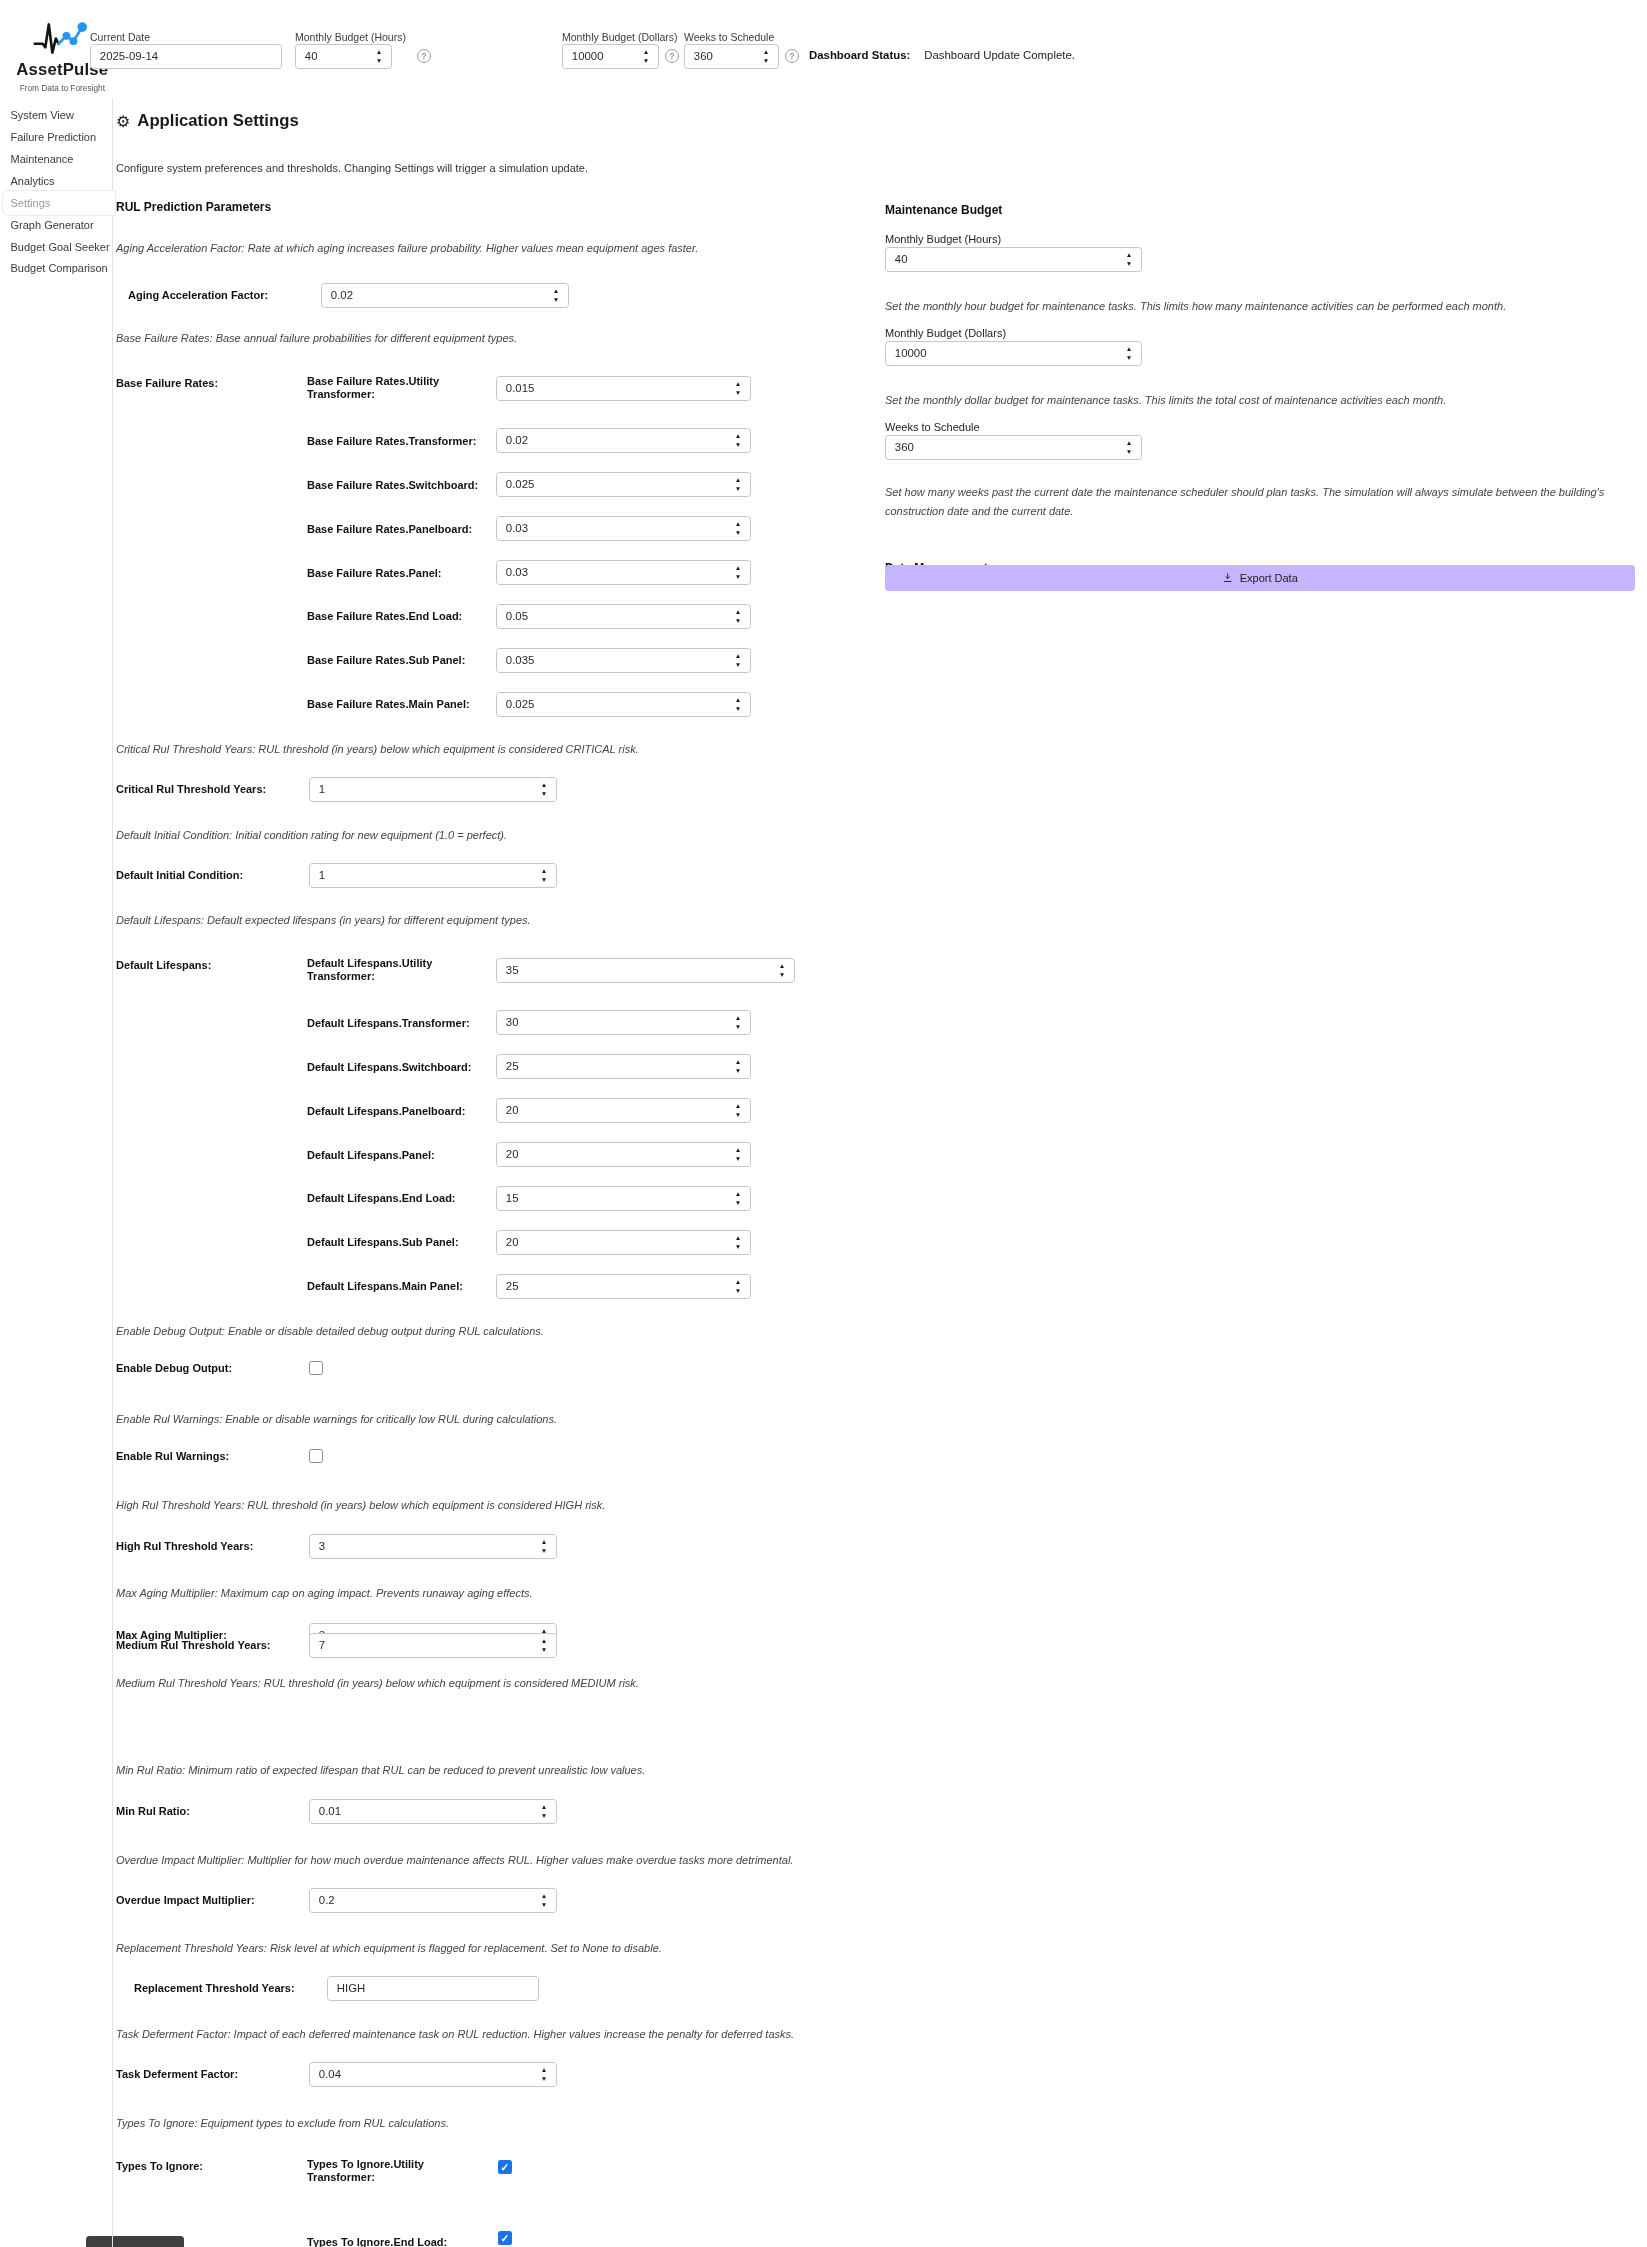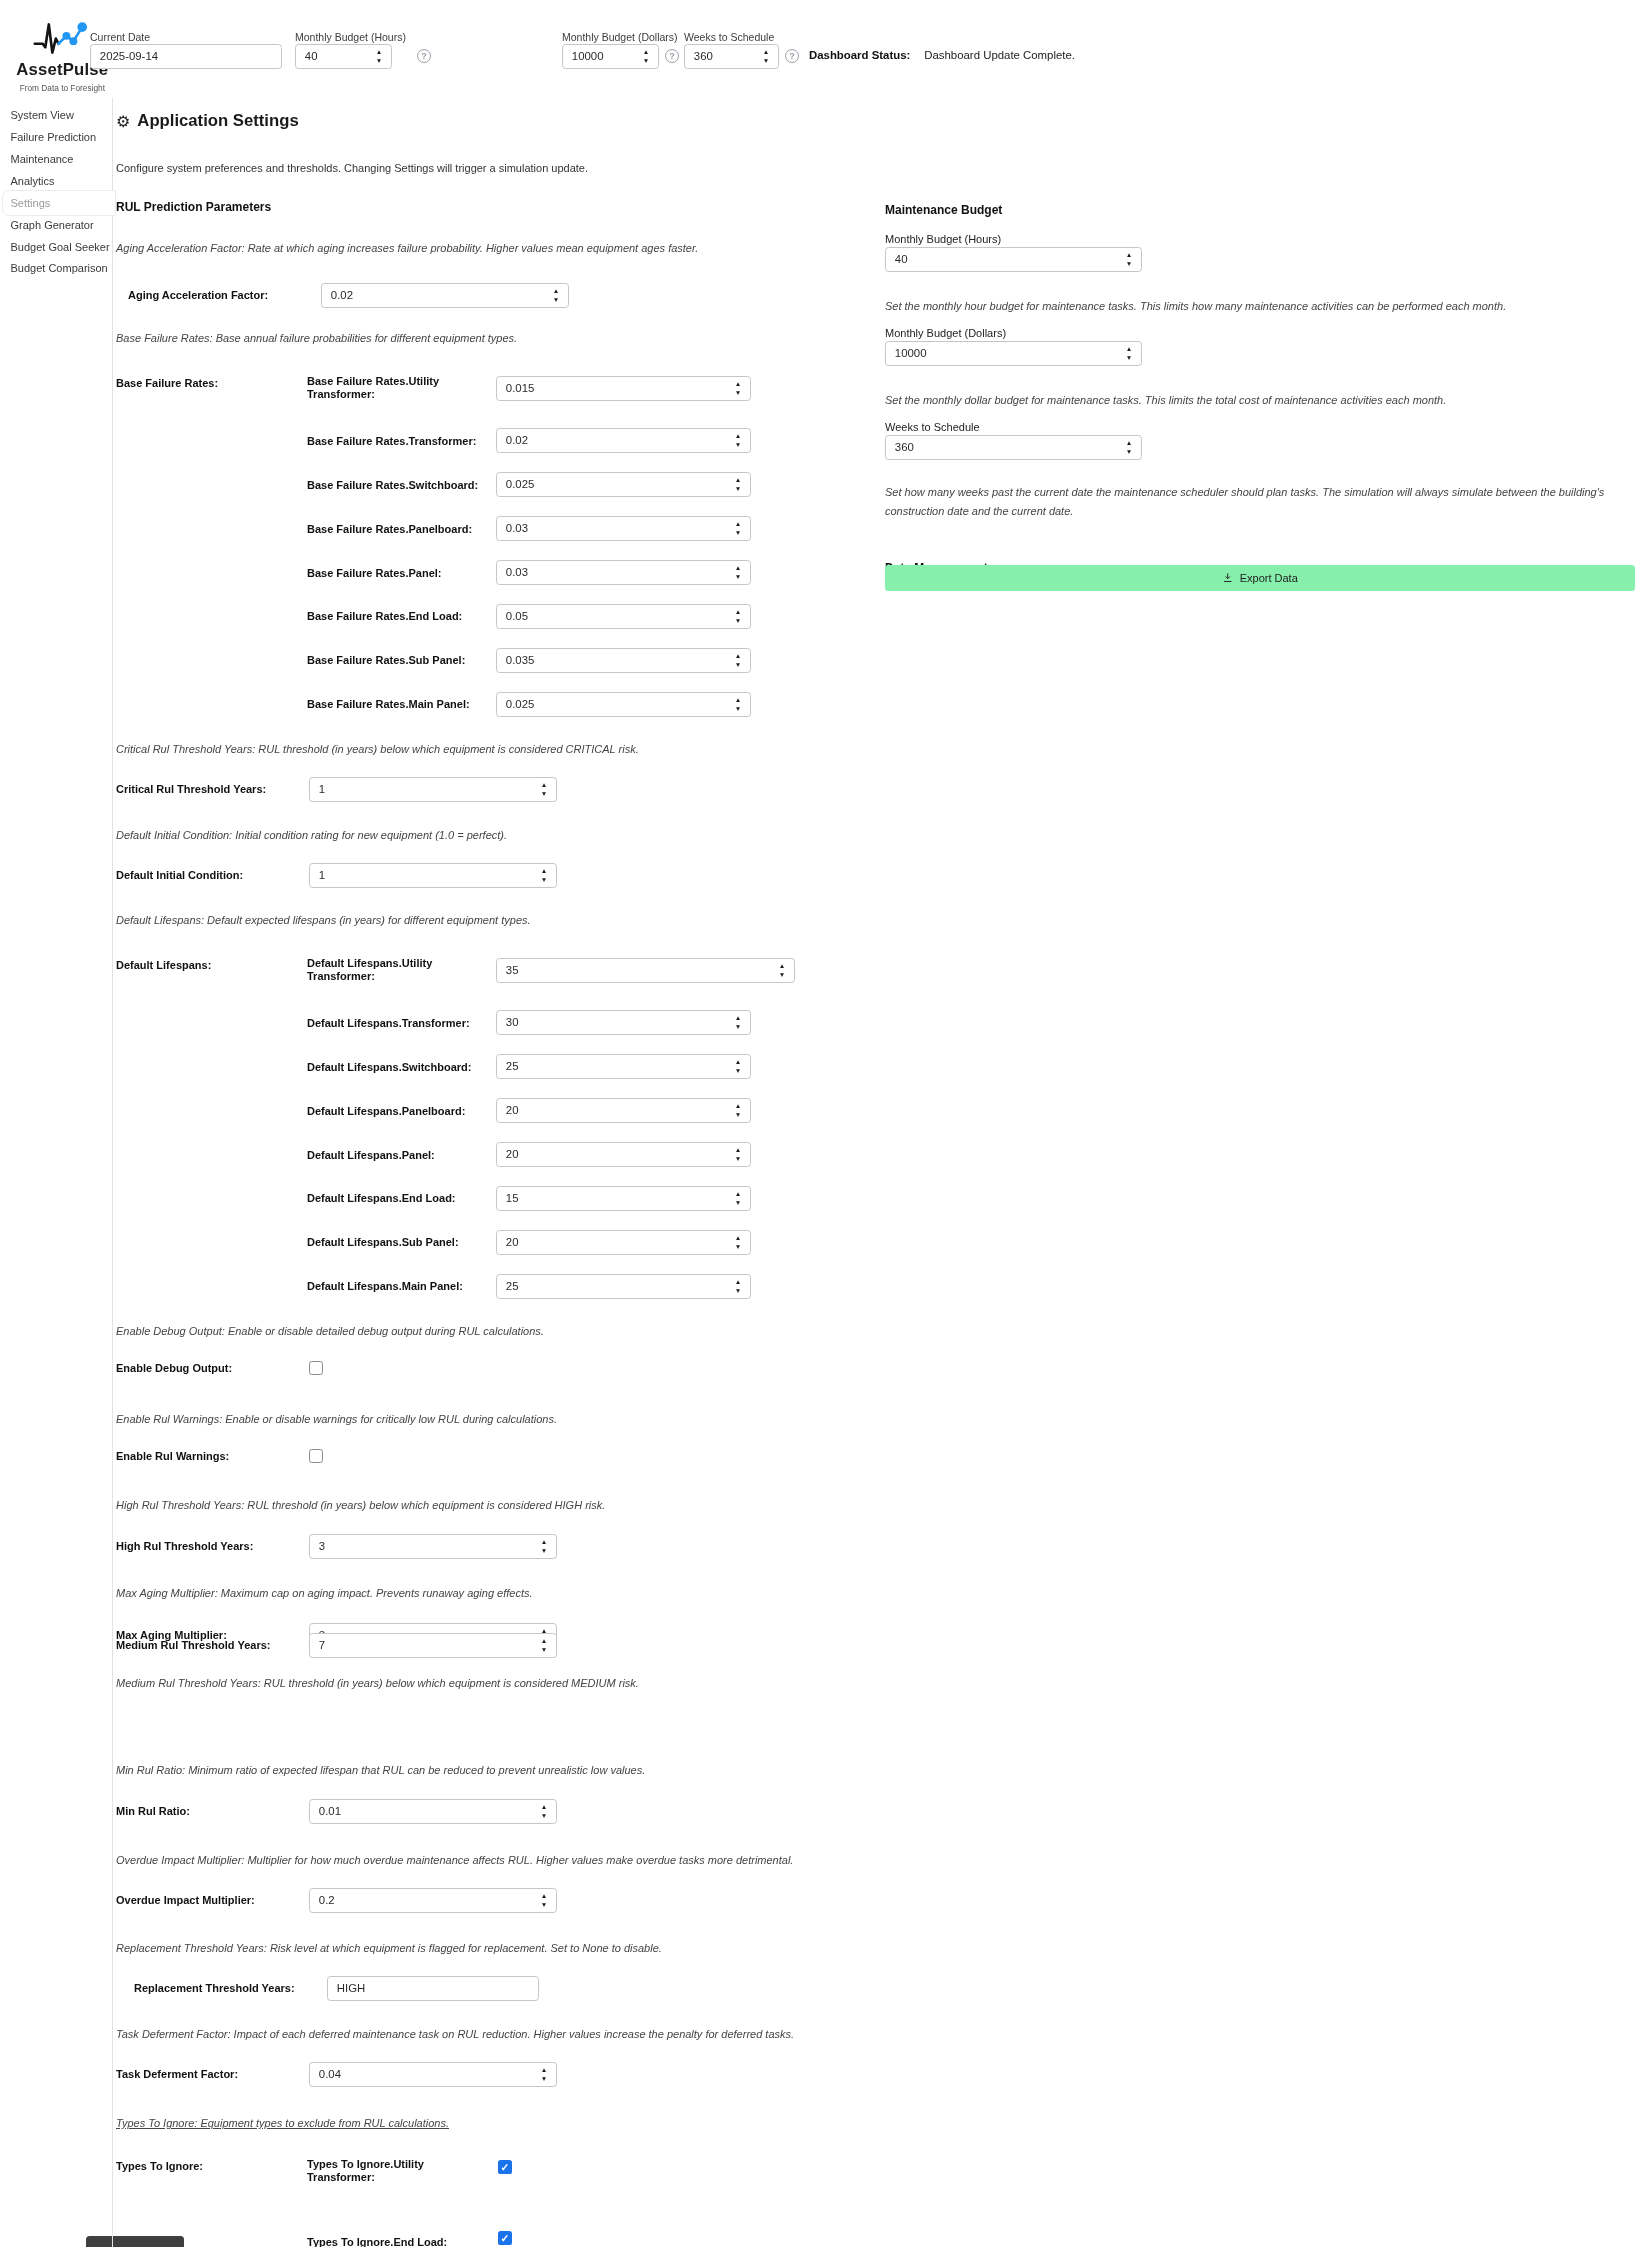--- a/index.html
+++ b/index.html
@@ -48,21 +48,21 @@
   .slabel{position:absolute;font-weight:bold;font-size:11px;color:#111;width:184px;
           display:flex;align-items:center;height:32px;line-height:13px;}
   .glabel{position:absolute;font-weight:bold;font-size:11px;color:#111;white-space:nowrap;}
   .rlabel{font-size:11px;color:#222;white-space:nowrap;}
   .rdesc{font-style:italic;font-size:11px;color:#444;width:750px;line-height:19.3px;}
   .checkbox{position:absolute;width:14px;height:14px;box-sizing:border-box;border:1.3px solid #8f8f8f;
             border-radius:2.6px;background:#fff;cursor:pointer;}
   .checkbox.checked{border:none;background:#1a73e8;display:flex;align-items:center;justify-content:center;}
   .checkbox.checked span{color:#fff;font-size:10.5px;line-height:10.5px;font-weight:bold;}
   .export-btn{
-    position:absolute;left:885px;width:750px;height:26px;background:#86efac;border-radius:3.5px;
+    position:absolute;left:885px;width:750px;height:26px;background:#c4b5fd;border-radius:3.5px;
     display:flex;align-items:center;justify-content:center;gap:6.1px;font-size:11px;color:#222;cursor:pointer;
   }
   .dark-bar{position:absolute;left:86px;top:2236px;width:98px;height:11.4px;background:#3f3f3f;border-radius:3.5px 3.5px 0 0;}
 </style>
 </head>
 <body>
 
 <div class="abs logo" style="left:8.8px;top:19.3px;">
   <svg width="58" height="39" viewBox="0 0 66 44">
     <path d="M2 28 L11 28 L14 32 L18 6 L22 38 L26 22 L29 28" fill="none" stroke="#141414" stroke-width="3" stroke-linecap="round" stroke-linejoin="round"></path>
@@ -377,21 +377,21 @@
     <div class="abs" style="left: 116px; top: 2062px; width: 650px; height: 24.6px;">
       <div class="flabel">Task Deferment Factor:</div>
       <div class="num-input" style="left: 193px; top: 0px; width: 248px;">
         <span class="niv">0.04</span>
         <span class="spin">
           <span class="su">▲</span>
           <span class="sd">▼</span>
         </span>
       </div>
     </div>
-    <div class="abs desc" style="left: 116px; top: 2117px; text-decoration: underline;">Types To Ignore: Equipment types to exclude from RUL calculations.</div>
+    <div class="abs desc" style="left: 116px; top: 2117px;">Types To Ignore: Equipment types to exclude from RUL calculations.</div>
     <div class="abs glabel" style="left: 116px; top: 2160px;">Types To Ignore:</div>
     <div class="slabel" style="left: 307px; top: 2155px;">Types To Ignore.Utility Transformer:</div>
     <div class="checkbox checked" style="left: 498px; top: 2160px;">
       <span>✓</span>
     </div>
     <div class="slabel" style="left: 307px; top: 2226px;">Types To Ignore.End Load:</div>
     <div class="checkbox checked" style="left: 498px; top: 2231px;">
       <span>✓</span>
     </div>
   </div>

